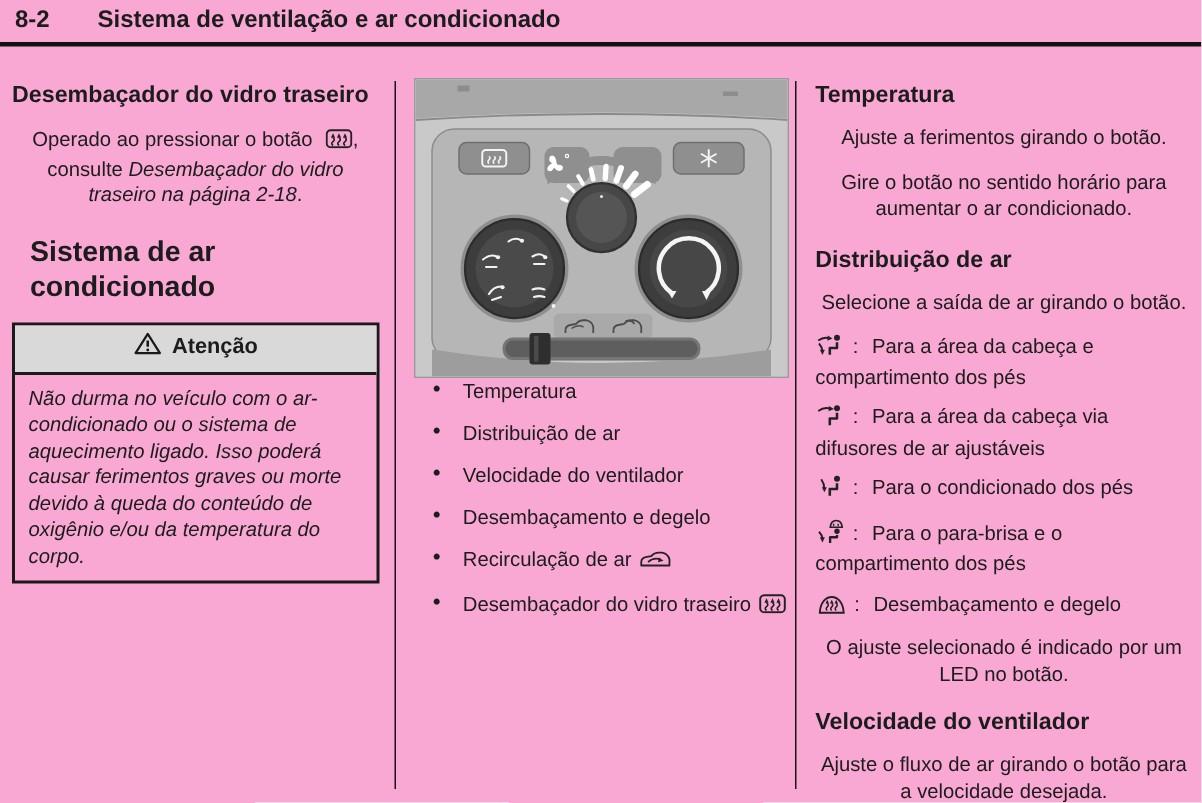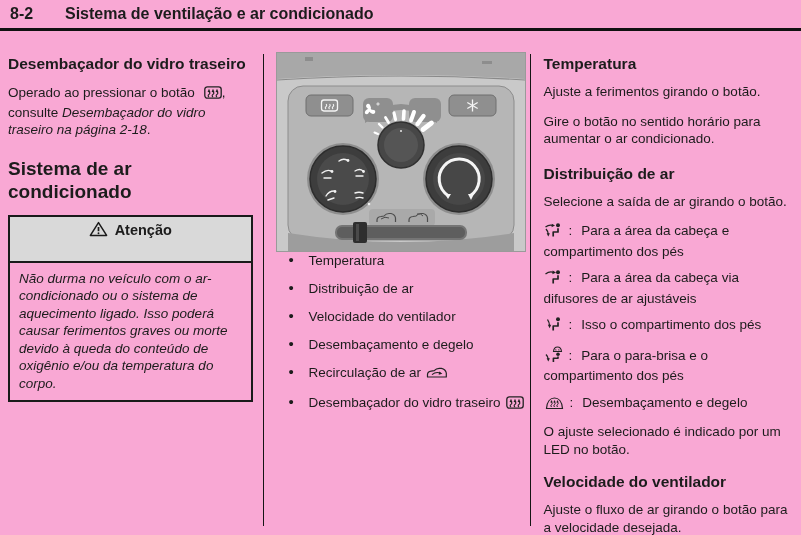--- a/index.html
+++ b/index.html
@@ -14,27 +14,27 @@
 
   
   .cols{position:absolute;top:40px;left:0;width:801px;display:flex;align-items:flex-start;}
   .vdiv{width:1px;height:472px;background:#151515;margin-top:14px;}
   .col{box-sizing:border-box;}
   .col.left{width:263px;padding:14px 10px 0 8px;}
   .col.mid{width:266px;padding:12px 4px 0 12px;}
   .col.right{width:271px;padding:14px 6px 0 13px;}
 
   .h-small{font-size:15.5px;font-weight:bold;line-height:19px;margin:0 0 11px 0;}
-  .h-big{font-size:19px;font-weight:bold;line-height:23px;margin:18px 0 12px 0;}
-  p.body{font-size:13.5px;line-height:17.5px;margin:0 0 12px 0;}
+  .h-big{font-size:19px;font-weight:bold;line-height:23px;margin:18px 0 12px 12px;}
+  p.body{font-size:13.5px;line-height:17.5px;margin:0 0 12px 0;text-align:center;}
   em.ref{font-style:italic;}
 
   
   .warnbox{border:2px solid #1a1a1a;margin-top:4px;}
-  .warnhead{background:#d9d9d9;border-bottom:2px solid #1a1a1a;display:flex;align-items:center;justify-content:center;gap:7px;padding:4px 0 21px 0;font-size:14.5px;font-weight:bold;}
+  .warnhead{background:#d9d9d9;border-bottom:2px solid #1a1a1a;display:flex;align-items:center;justify-content:center;gap:7px;padding:4px 0 7px 0;font-size:14.5px;font-weight:bold;}
   .warnbody{padding:7px 8px 8px 9px;font-size:13.5px;line-height:17.5px;font-style:italic;}
 
   
   .photo{width:250px;height:200px;border:1px solid #9a9a9a;box-sizing:border-box;background:#c9c9c9;}
   .caption{font-size:13.5px;margin:10px 0 9px 2px;}
   ul.ctl{list-style:none;margin:0;padding:0;font-size:13.5px;line-height:17.5px;}
   ul.ctl li{position:relative;padding-left:33px;margin-bottom:10.5px;max-width:225px;}
   ul.ctl li::before{content:"\2022";position:absolute;left:13px;top:-1px;font-size:15px;}
   .inl-icon{display:inline-block;vertical-align:-2px;margin-left:5px;}
 
@@ -245,21 +245,21 @@
       </p>
 
       <p class="mode">
         <span class="micon">
           <svg width="20" height="16" viewBox="0 0 20 16">
             <circle cx="14" cy="3.2" r="2" fill="#222"></circle>
             <path d="M14,6.2 L14,10 L9.2,10 L9.2,14.5" fill="none" stroke="#222" stroke-width="1.7" stroke-linejoin="round"></path>
             <path d="M3.5,3.5 Q5.5,6.5 5.5,9.5" fill="none" stroke="#222" stroke-width="1.3"></path>
             <polygon points="3.9,8.8 7.2,8.8 5.6,12.2" fill="#222"></polygon>
           </svg>
-        </span><span class="mcolon">:</span><span>Isso o compartimento dos pés</span>
+        </span><span class="mcolon">:</span><span>Para o condicionado dos pés</span>
       </p>
 
       <p class="mode">
         <span class="micon">
           <svg width="20" height="17" viewBox="0 0 20 17">
             <path d="M9.5,5.5 C9.8,2.5 11.5,1 13.5,1 C15.5,1 17.2,2.5 17.5,5.5 Z" fill="none" stroke="#222" stroke-width="1.1"></path>
             <path d="M12,4.6 q-0.7,-0.7 0,-1.4 M15,4.6 q-0.7,-0.7 0,-1.4" fill="none" stroke="#222" stroke-width="0.9"></path>
             <circle cx="14" cy="8.2" r="1.8" fill="#222"></circle>
             <path d="M14,10.6 L14,12.2 L9.4,12.2 L9.4,16" fill="none" stroke="#222" stroke-width="1.6" stroke-linejoin="round"></path>
             <path d="M2,8.5 Q4.2,10.8 4.2,13" fill="none" stroke="#222" stroke-width="1.3"></path>

